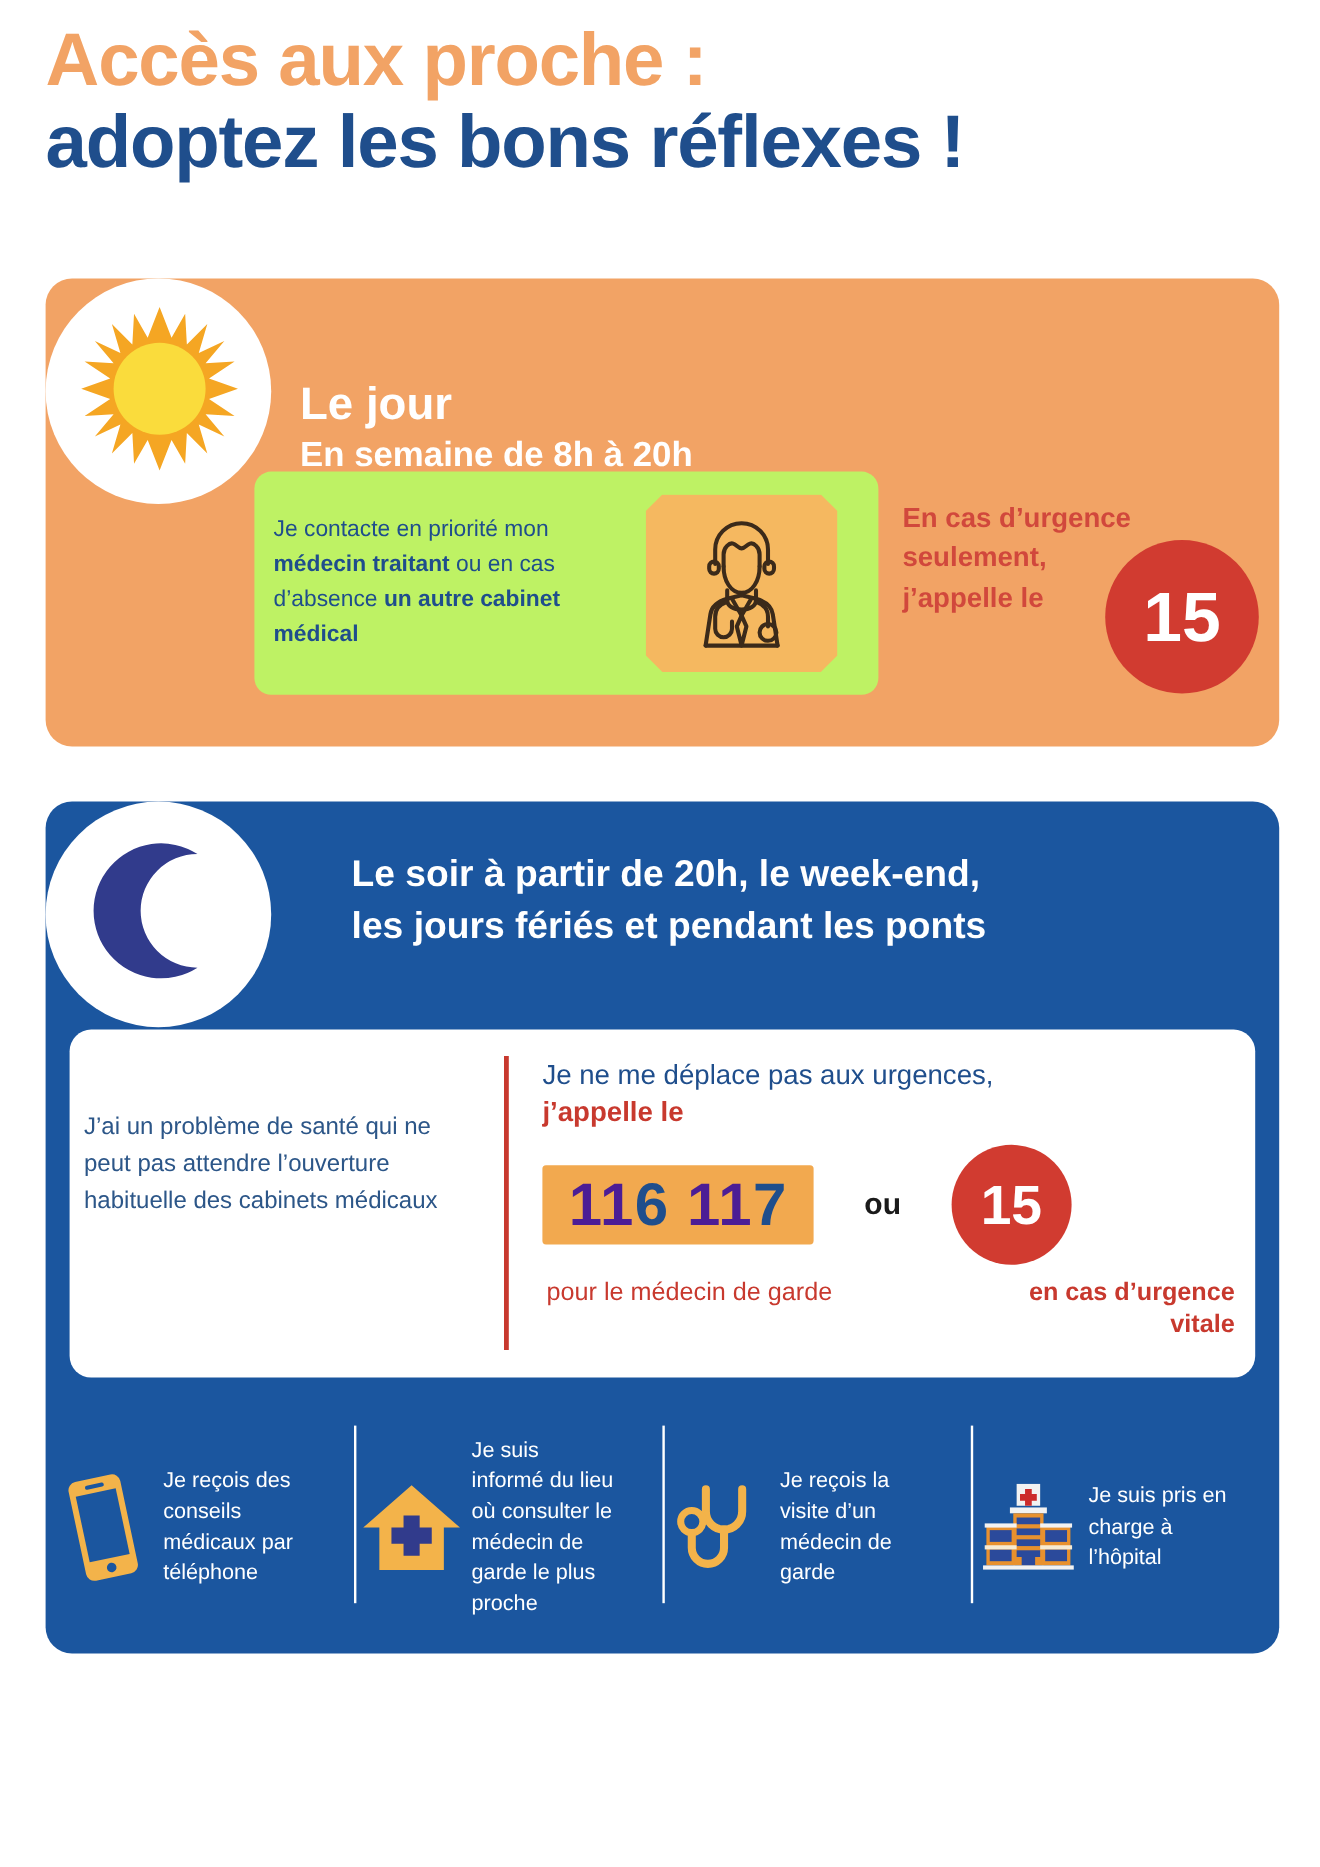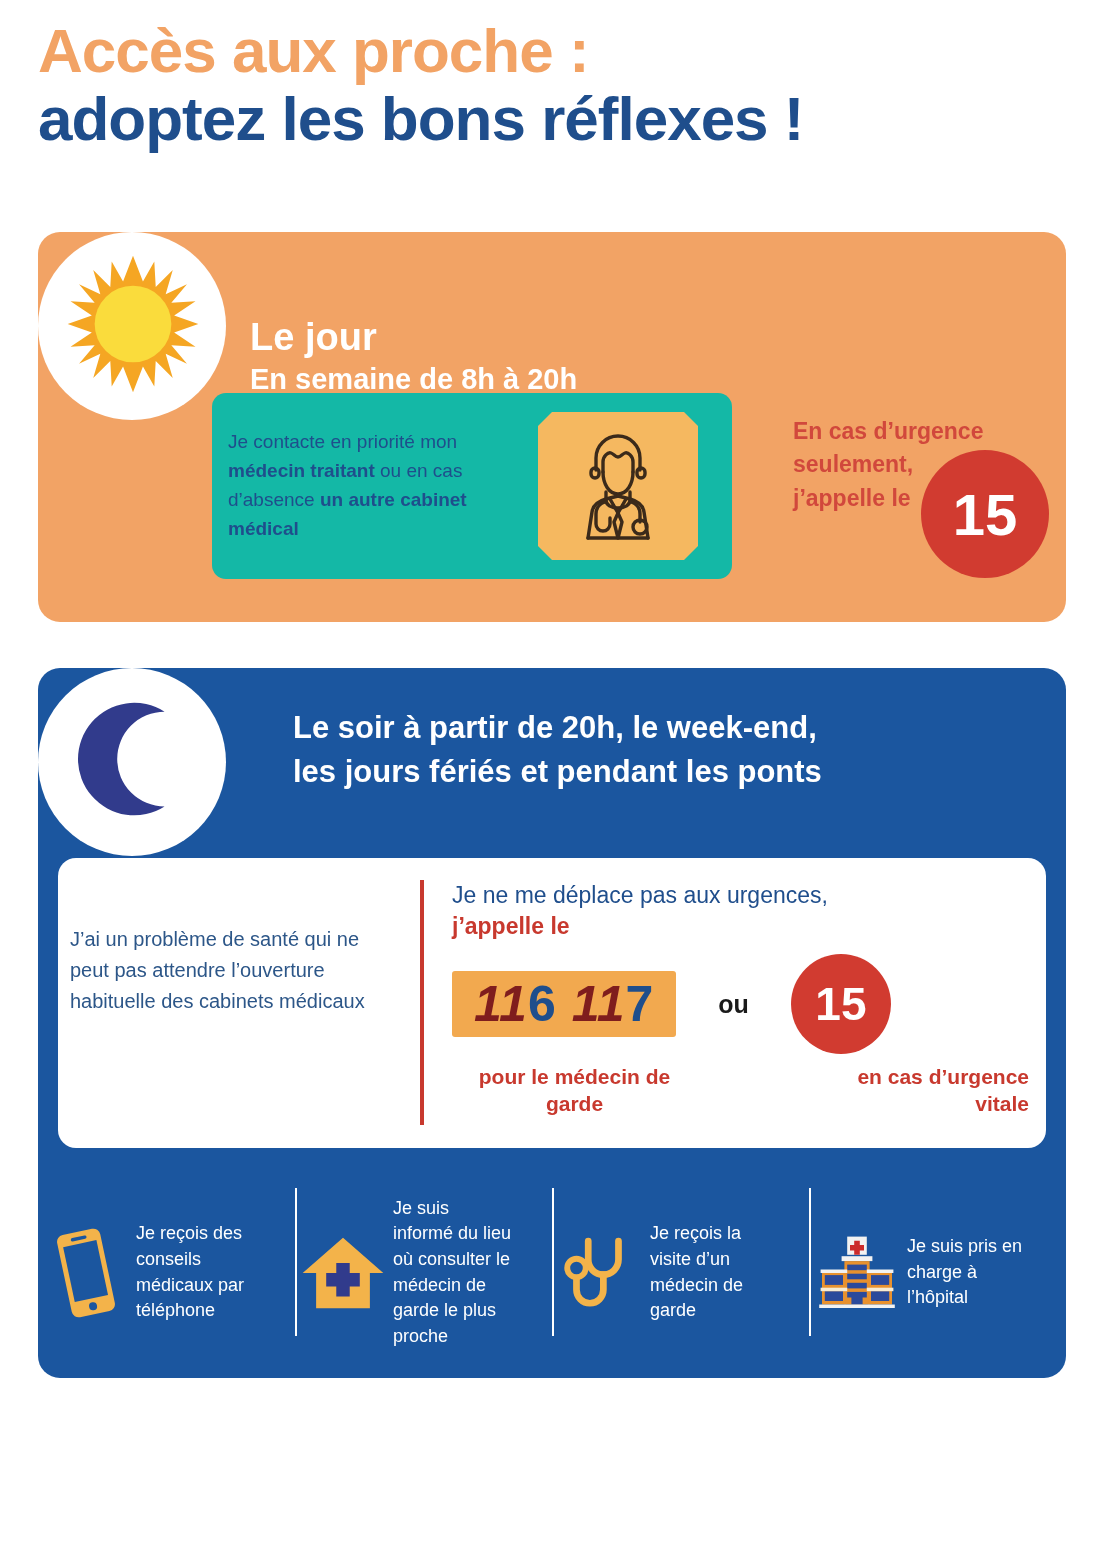--- a/index.html
+++ b/index.html
@@ -42,38 +42,38 @@
   .day-heading .h1 {
     font-size: 38px; font-weight: bold; color: #ffffff; line-height: 1.1;
   }
   .day-heading .h2 {
     font-size: 29px; font-weight: bold; color: #ffffff; line-height: 1.2; margin-top: 3px;
   }
 
   .day-card {
     position: absolute; left: 212px; top: 393px;
     width: 520px; height: 186px;
-    background: #14b8a6; border-radius: 14px;
+    background: #bef264; border-radius: 14px;
     display: flex; align-items: center; padding: 0 16px;
   }
   .day-card-text {
     font-size: 19px; color: #1F4E8C; line-height: 1.52; width: 300px;
   }
   .day-card-text b { font-weight: bold; }
   .doctor-tile {
     width: 160px; height: 148px; margin-left: 10px;
     background: #F5B860;
     clip-path: polygon(14px 0, calc(100% - 14px) 0, 100% 14px, 100% calc(100% - 14px),
                        calc(100% - 14px) 100%, 14px 100%, 0 calc(100% - 14px), 0 14px);
     display: flex; align-items: center; justify-content: center;
   }
 
   .urgence-text {
     position: absolute; left: 752px; top: 415px;
-    font-size: 23px; font-weight: bold; color: #D1483C; line-height: 1.45; margin-left: 41px;
+    font-size: 23px; font-weight: bold; color: #D1483C; line-height: 1.45;
   }
   .circle15-day {
     position: absolute; left: 921px; top: 450px;
     width: 128px; height: 128px; border-radius: 50%;
     background: #D13B30;
     display: flex; align-items: center; justify-content: center;
   }
   .circle15-day span { font-size: 58px; font-weight: bold; color: #ffffff; }
 
   
@@ -112,31 +112,31 @@
     font-size: 23px; font-weight: normal; color: #1F4E8C; line-height: 1.35;
   }
   .nr-line2 {
     font-size: 23px; font-weight: bold; color: #C8392E; line-height: 1.35;
   }
   .num-row { display: flex; align-items: center; margin-top: 12px; }
   .num-116 {
     background: #F2A94F; padding: 4px 22px; border-radius: 3px;
     font-size: 50px; font-weight: bold; letter-spacing: 1px;
   }
-  .num-116 .w { color: #7f1d1d; font-style: italic; }
+  .num-116 .w { color: #4c1d95; }
   .num-116 .b { color: #1F4E8C; }
   .ou-word { font-size: 25px; font-weight: bold; color: #1a1a1a; margin: 0 42px; }
   .circle15-night {
     width: 100px; height: 100px; border-radius: 50%; background: #D13B30;
     display: flex; align-items: center; justify-content: center;
   }
   .circle15-night span { font-size: 46px; font-weight: bold; color: #ffffff; }
   .cap-row { display: flex; margin-top: 9px; }
   .cap-garde {
-    width: 245px; text-align: center; font-size: 21px; font-weight: bold;
+    width: 245px; text-align: center; font-size: 21px; font-weight: normal;
     color: #C8392E; line-height: 1.3;
   }
   .cap-vitale {
     width: 230px; margin-left: 102px; text-align: right; font-size: 21px;
     font-weight: bold; color: #C8392E; line-height: 1.3;
   }
 
   
   .icon-row {
     position: absolute; left: 38px; top: 1180px;

